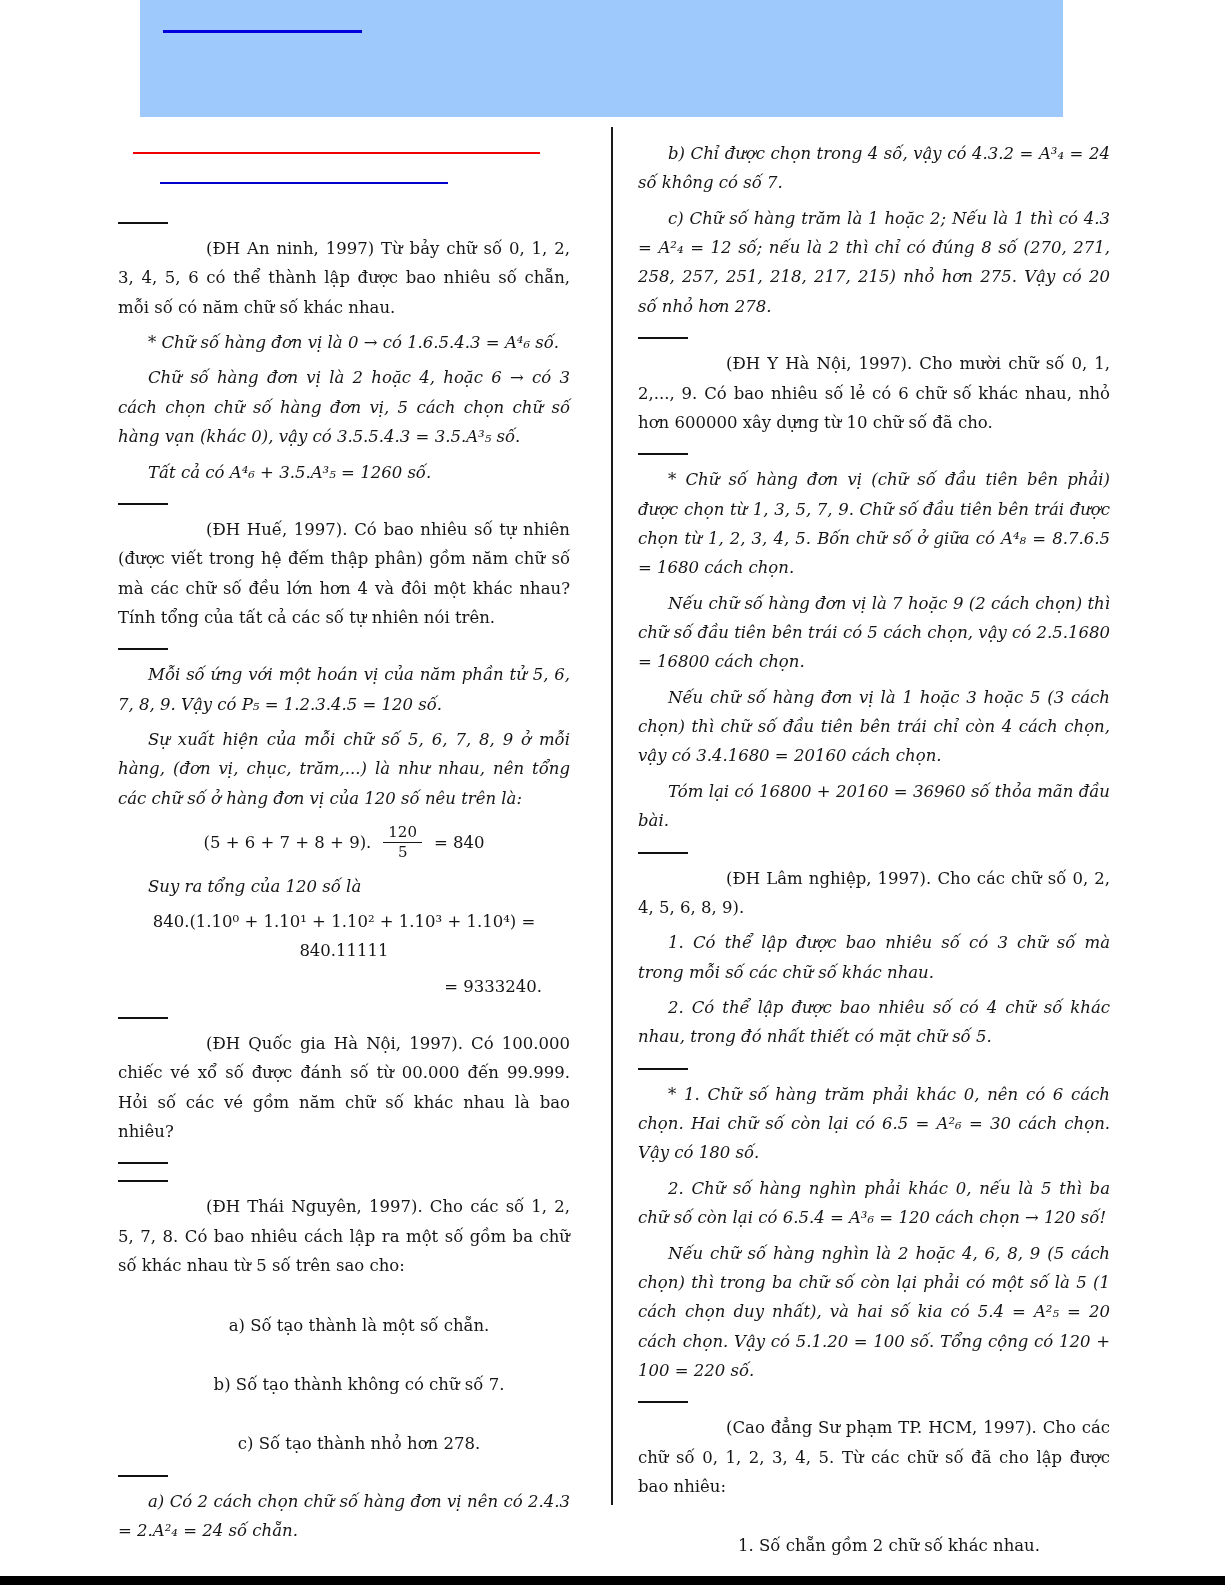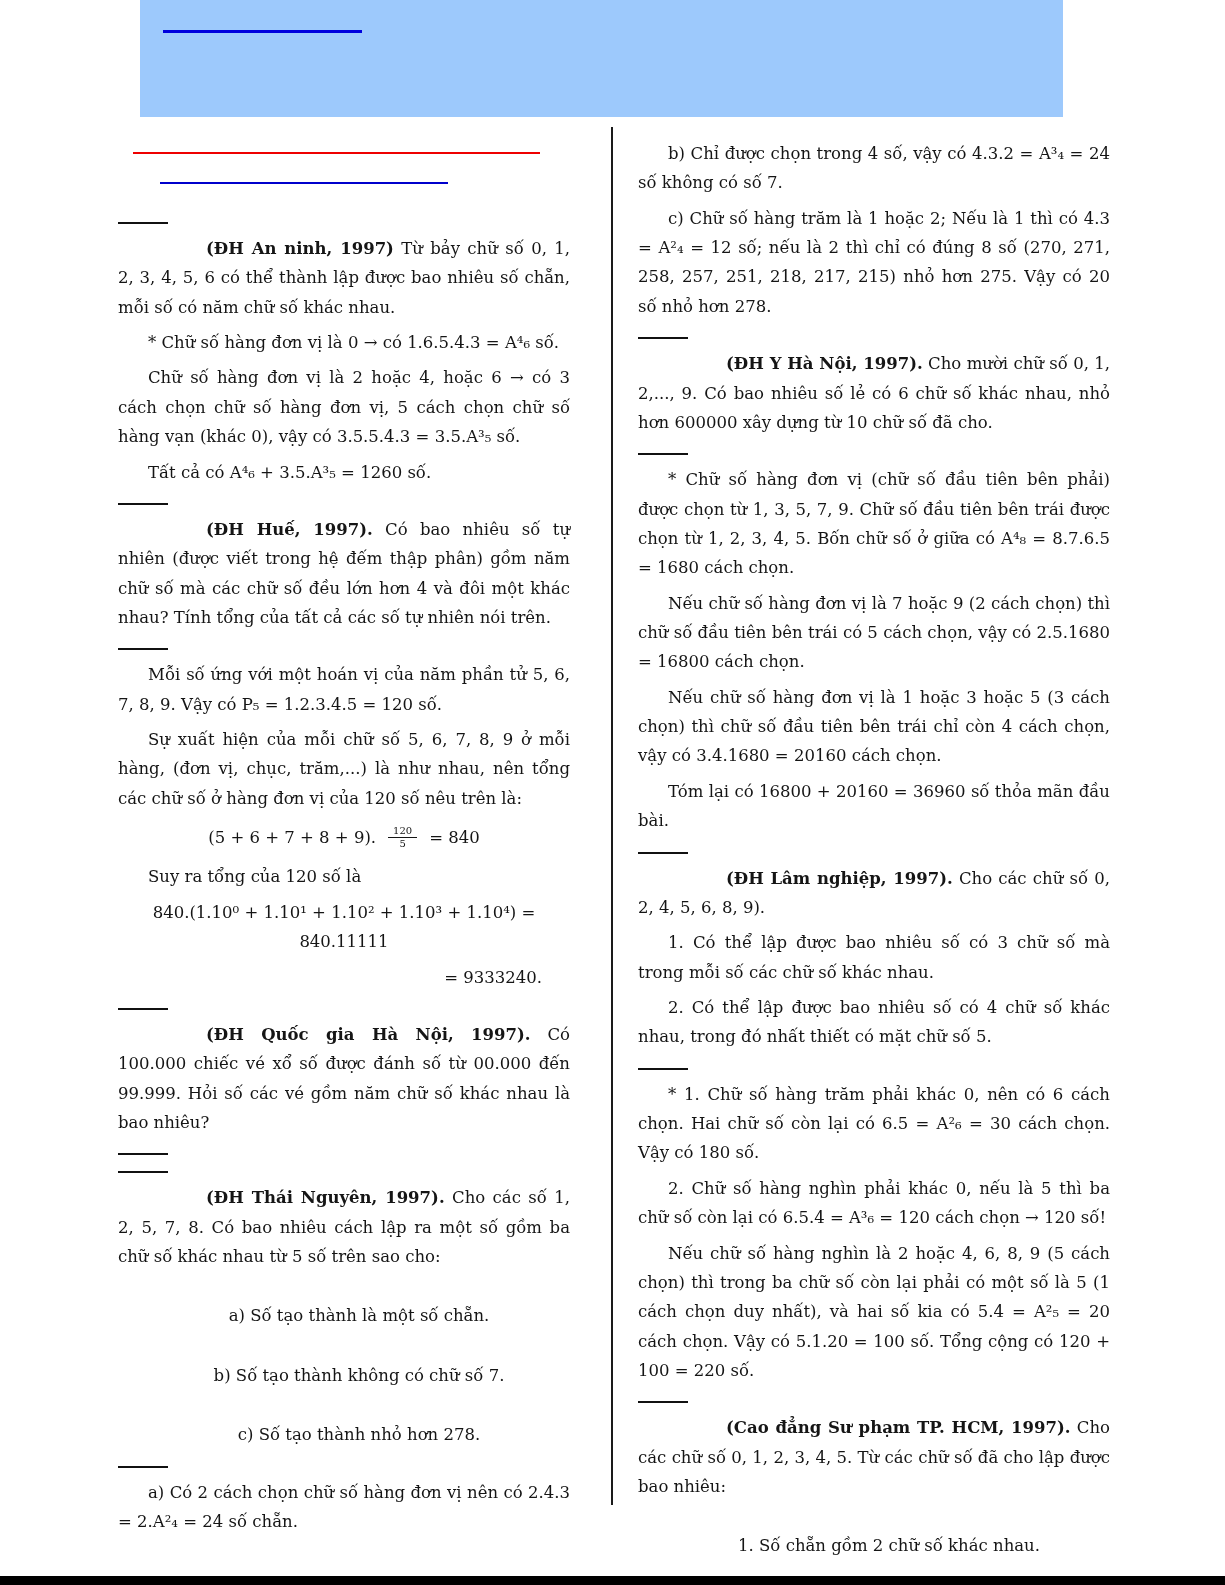--- a/index.html
+++ b/index.html
@@ -16,27 +16,27 @@
   .col-divider{position:absolute;left:611px;top:127px;width:2px;height:1378px;background:#1a1a1a;}
   .footer-bar{position:absolute;left:0;top:1576px;width:1225px;height:9px;background:#000;}
 
   .col{position:absolute;font-size:16.5px;line-height:1.78;text-align:justify;}
   .col-left{left:118px;top:206px;width:452px;}
   .col-right{left:638px;top:133px;width:472px;}
 
   .dash{display:block;width:50px;height:2px;background:#111;margin:16px 0 10px 0;}
   .col p{margin:6px 0;}
   p.problem{text-indent:88px;margin-top:9px;}
-  p.problem b{font-weight:bold;}
-  p.sol{text-indent:30px;}
+  p.problem b{font-weight:normal;}
+  p.sol{text-indent:30px;font-style:italic;}
   p.item{text-indent:30px;text-align:center;margin-top:30px;}
   p.eq{text-align:center;text-indent:0;}
   p.eq-right{text-align:right;text-indent:0;padding-right:28px;}
   .frac-line{display:flex;justify-content:center;align-items:center;gap:12px;margin:10px 0;}
-  .frac{display:inline-block;text-align:center;font-size:10px;line-height:1.25;vertical-align:middle;}
+  .frac{display:inline-block;text-align:center;font-size:15px;line-height:1.25;vertical-align:middle;}
   .frac .num{display:block;border-bottom:1.6px solid #151515;padding:0 5px;}
   .frac .den{display:block;}
 </style>
 </head>
 <body>
 
 <div class="banner" style="background: rgb(157, 201, 252);">
   <div class="banner-underline" style="background: rgb(0, 0, 221);"></div>
 </div>
 

